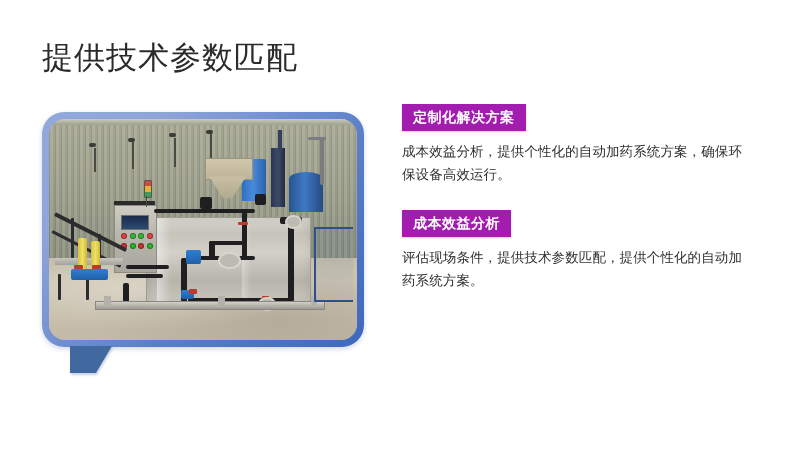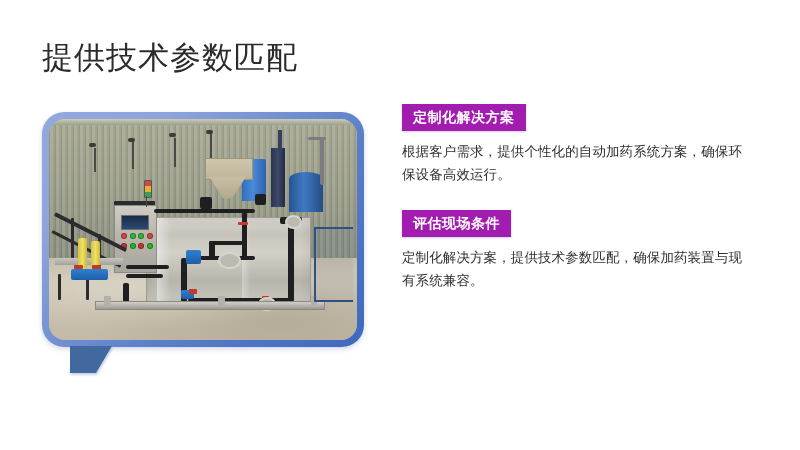--- a/index.html
+++ b/index.html
@@ -346,22 +346,22 @@
 
       <div class="side-rail"></div>
     </div>
   </div>
 </div>
 
 <div id="content-col">
 
   <div class="feature-block">
     <div class="badge">定制化解决方案</div>
-    <div class="feature-desc">根据客户需求，提供个性化的自动加药系统方案，确保环保设备高效运行。</div>
+    <div class="feature-desc">成本效益分析，提供个性化的自动加药系统方案，确保环保设备高效运行。</div>
   </div>
 
   <div class="feature-block">
-    <div class="badge">评估现场条件</div>
-    <div class="feature-desc">定制化解决方案，提供技术参数匹配，确保加药装置与现有系统兼容。</div>
+    <div class="badge">成本效益分析</div>
+    <div class="feature-desc">评估现场条件，提供技术参数匹配，提供个性化的自动加药系统方案。</div>
   </div>
 
 
 </div>
 
 </body></html>

